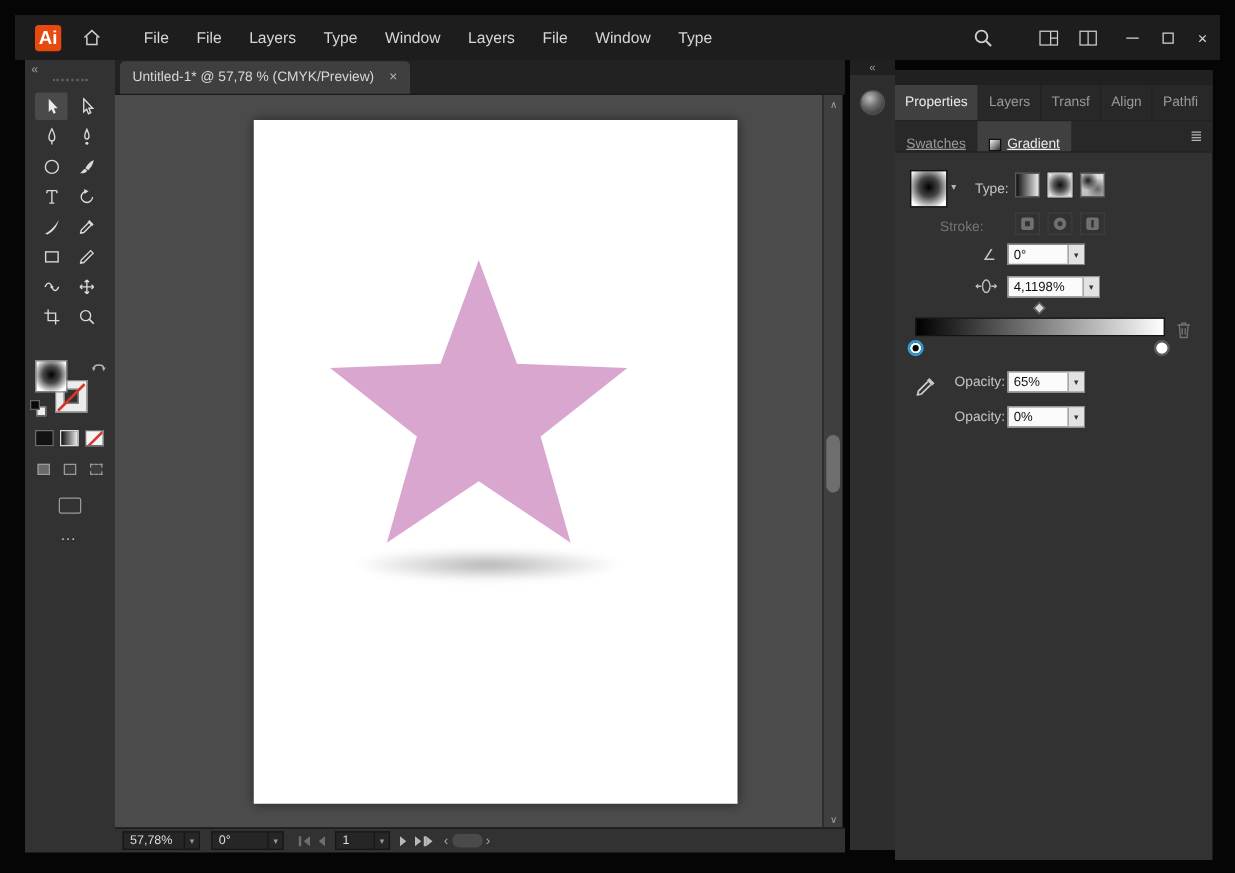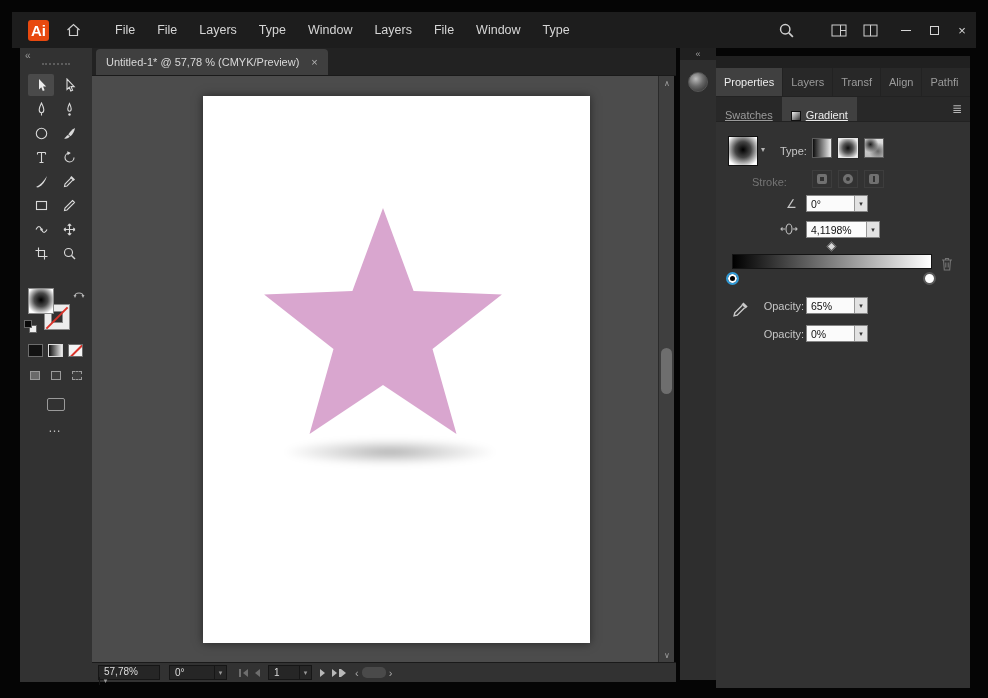--- a/index.html
+++ b/index.html
@@ -355,21 +355,21 @@
   </div>
 </div>
 
 <div class="vscroll">
   <div class="arr" style="top:0;">∧</div>
   <div class="vthumb"></div>
   <div class="arr" style="bottom:0;">∨</div>
 </div>
 
 <div class="statusbar">
-  <div class="sfield" style="width:62px; margin-left:6px;flex-direction:column;">
+  <div class="sfield" style="width:62px; margin-left:6px;">
     <span class="val">57,78%</span>
     <span class="chev">▾</span>
   </div>
   <div class="sfield" style="width:58px; margin-left:9px;">
     <span class="val">0°</span>
     <span class="chev">▾</span>
   </div>
   <div style="display:flex; align-items:center; margin-left:12px; gap:2px;">
     <span class="nav-bar"></span>
       <span class="tri-l"></span>

